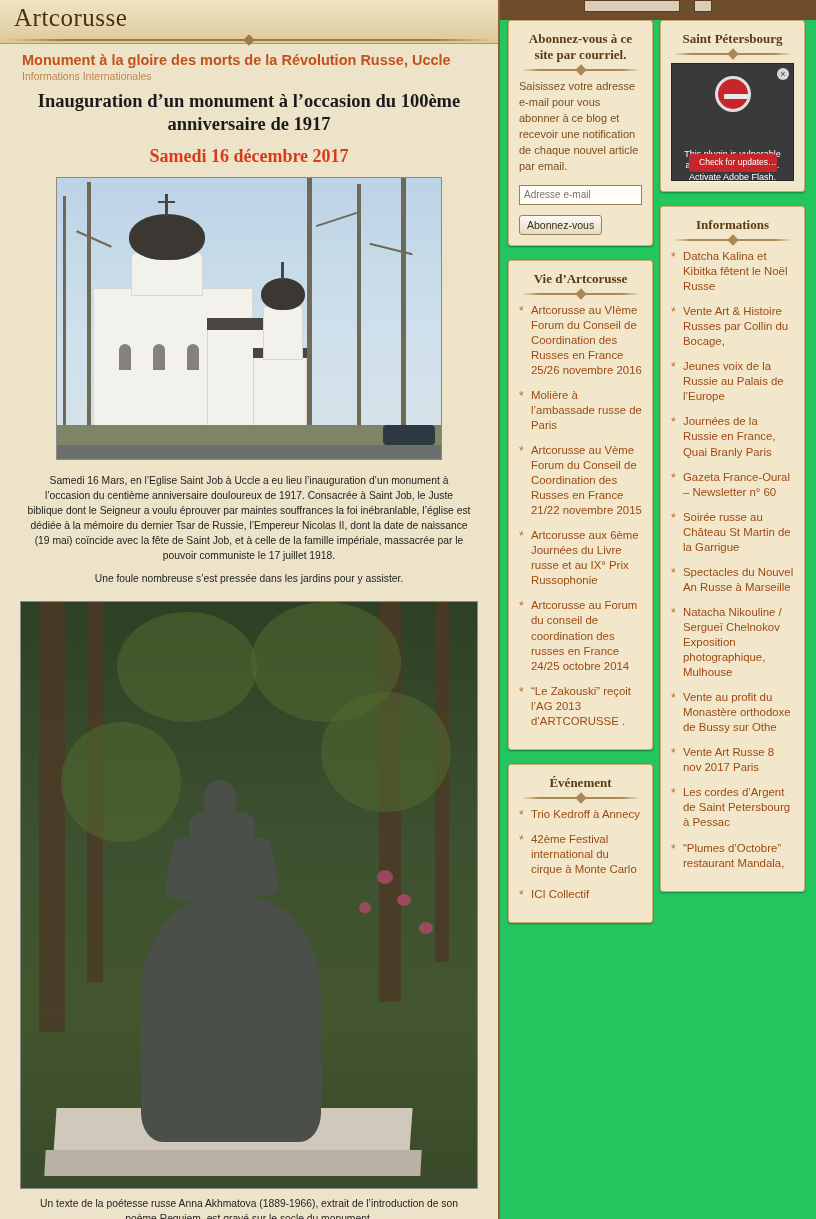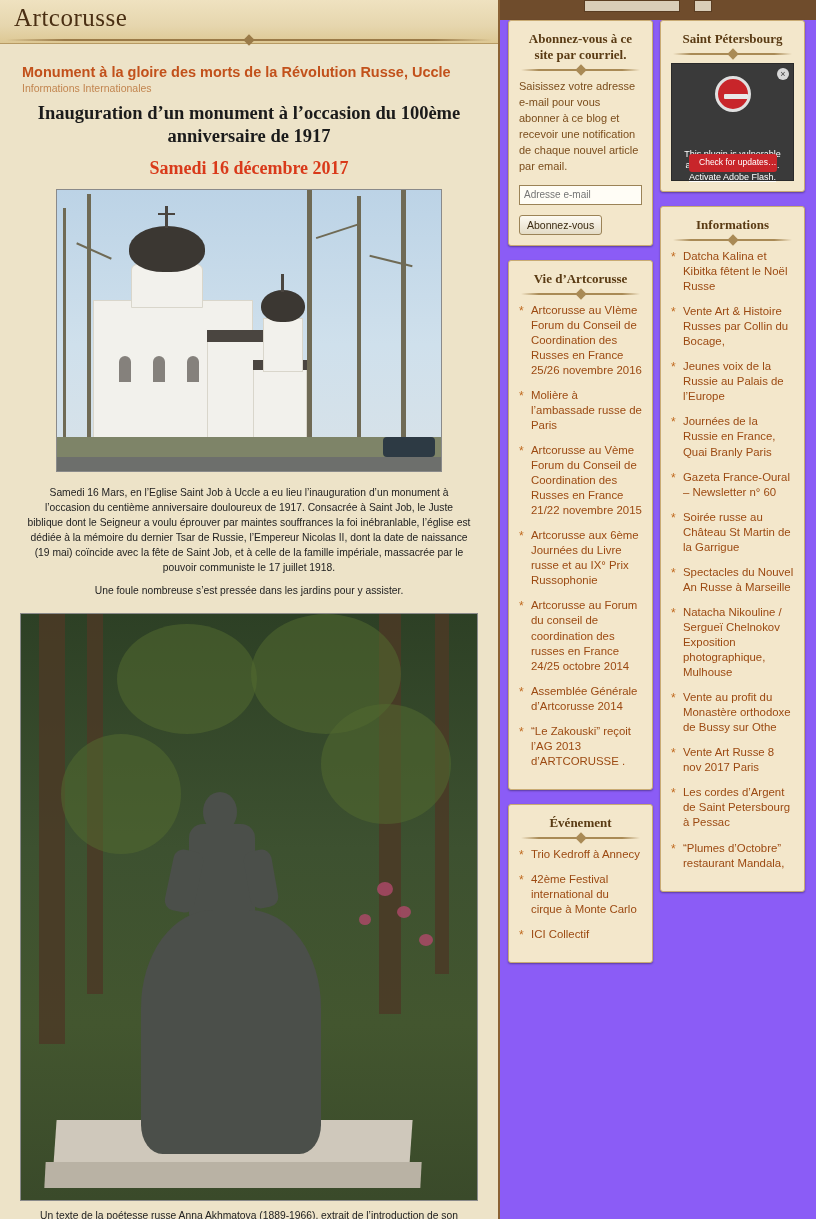--- a/index.html
+++ b/index.html
@@ -6,21 +6,21 @@
   html, body {
     margin: 0; padding: 0;
     width: 816px; height: 1219px;
     overflow: hidden;
     font-family: "Liberation Sans", sans-serif;
     background: #6b4a2b;
   }
   #page {
     position: relative;
     width: 816px; height: 1219px;
-    background: #8b5cf6;
+    background: #22c55e;
     overflow: hidden;
   }
   
   .topstrip {
     position: absolute; top: 0; left: 0; width: 816px; height: 20px;
     background: #6f4c2c;
   }
   .topstrip .tsbox {
     position: absolute; top: 0; height: 12px; background: #d9cdb8;
     border: 1px solid #5a3d22;
@@ -55,21 +55,21 @@
   }
   .hdr-rule:after {
     content: ""; position: absolute; left: 50%; top: -3px; margin-left: -4px;
     width: 8px; height: 8px; background: #9a7a48;
     transform: rotate(45deg);
   }
 
   .post { padding: 8px 18px 0 18px; }
   .post-cat {
     color: #c2511b; font-size: 14.5px; font-weight: bold;
-    margin: 12px 0 2px 4px;
+    margin: 0 0 2px 4px;
   }
   .post-sub {
     color: #c2854f; font-size: 10.5px; margin: 0 0 8px 4px;
   }
   .post-title {
     text-align: center;
     font-family: "Liberation Serif", serif;
     font-size: 18.5px; font-weight: bold; color: #1b1b1b;
     line-height: 1.25;
     margin: 4px 10px 10px 10px;
@@ -318,21 +318,20 @@
 
     <div class="widget">
       <div class="widget-title">Vie d’Artcorusse</div>
       <div class="wt-rule"></div>
       <ul class="links">
         <li><span>Artcorusse au VIème Forum du Conseil de Coordination des Russes en France 25/26 novembre 2016</span></li>
         <li><span>Molière à l’ambassade russe de Paris</span></li>
         <li><span>Artcorusse au Vème Forum du Conseil de Coordination des Russes en France 21/22 novembre 2015</span></li>
         <li><span>Artcorusse aux 6ème Journées du Livre russe et au IX° Prix Russophonie</span></li>
         <li><span>Artcorusse au Forum du conseil de coordination des russes en France 24/25 octobre 2014</span></li>
-        <li><span>Assemblée Générale d’Artcorusse 2014</span></li>
         <li><span>“Le Zakouski” reçoit l’AG 2013 d’ARTCORUSSE .</span></li>
       </ul>
     </div>
 
     <div class="widget">
       <div class="widget-title">Événement</div>
       <div class="wt-rule"></div>
       <ul class="links">
         <li><span>Trio Kedroff à Annecy</span></li>
         <li><span>42ème Festival international du cirque à Monte Carlo</span></li>

